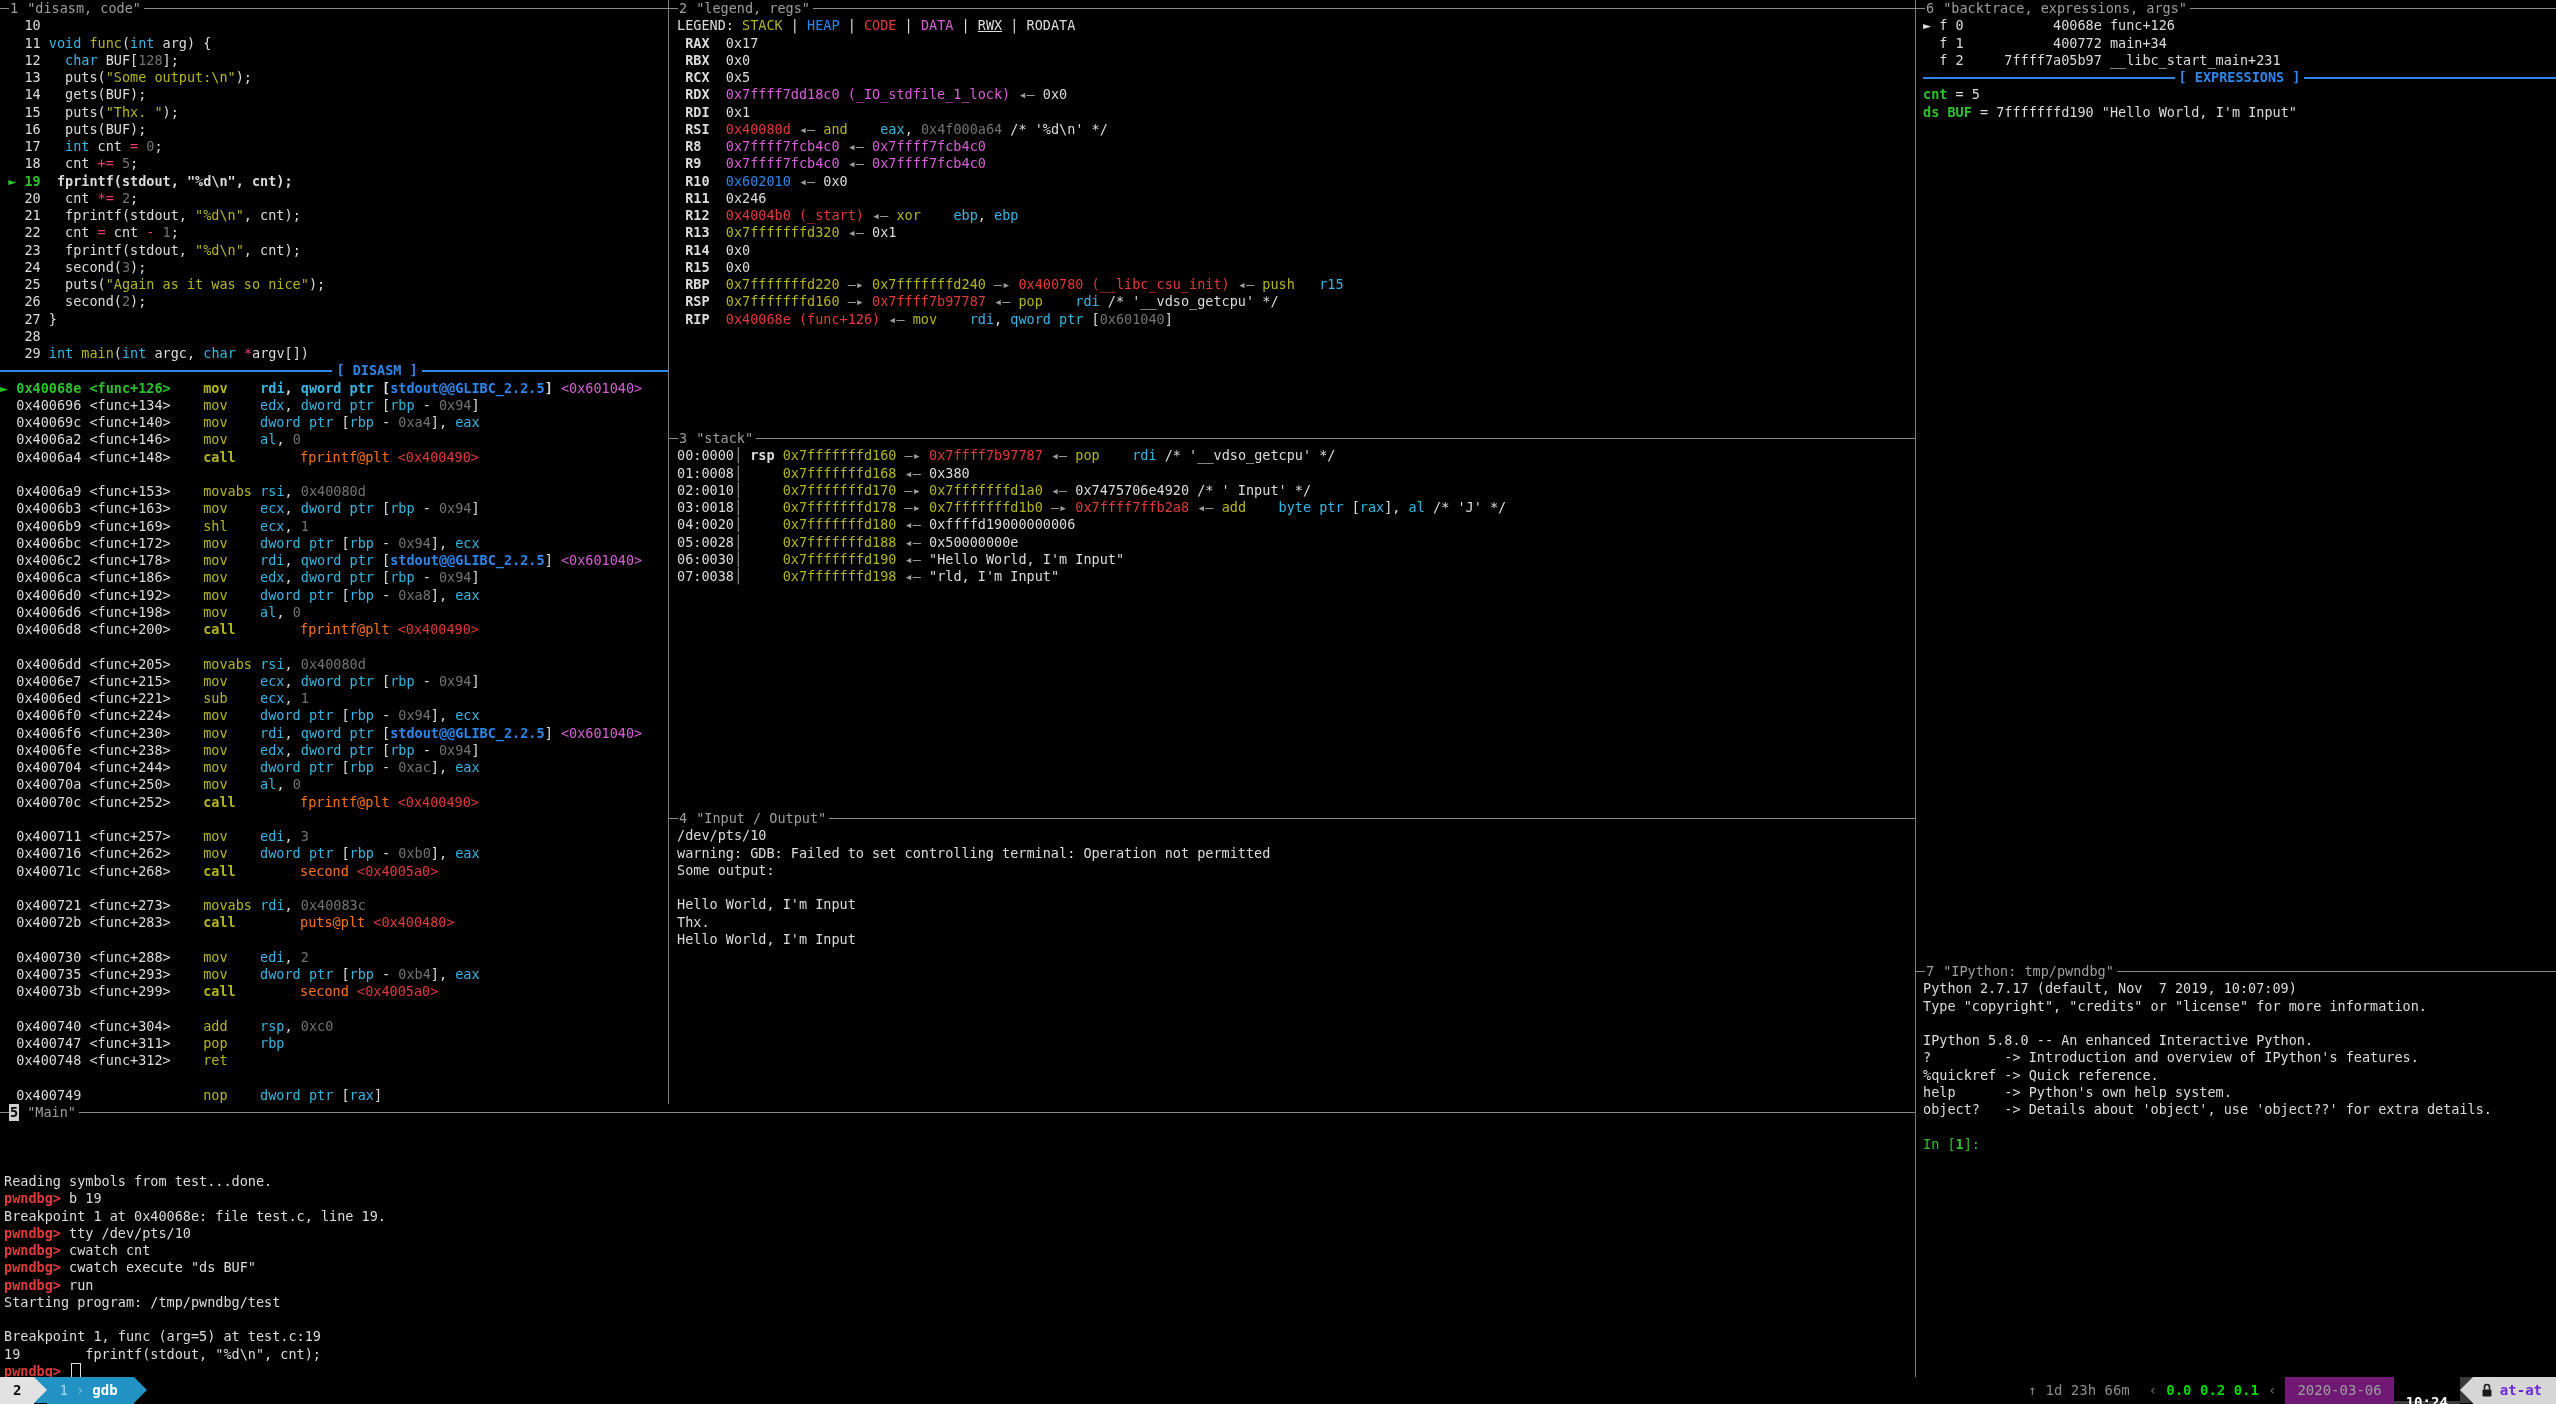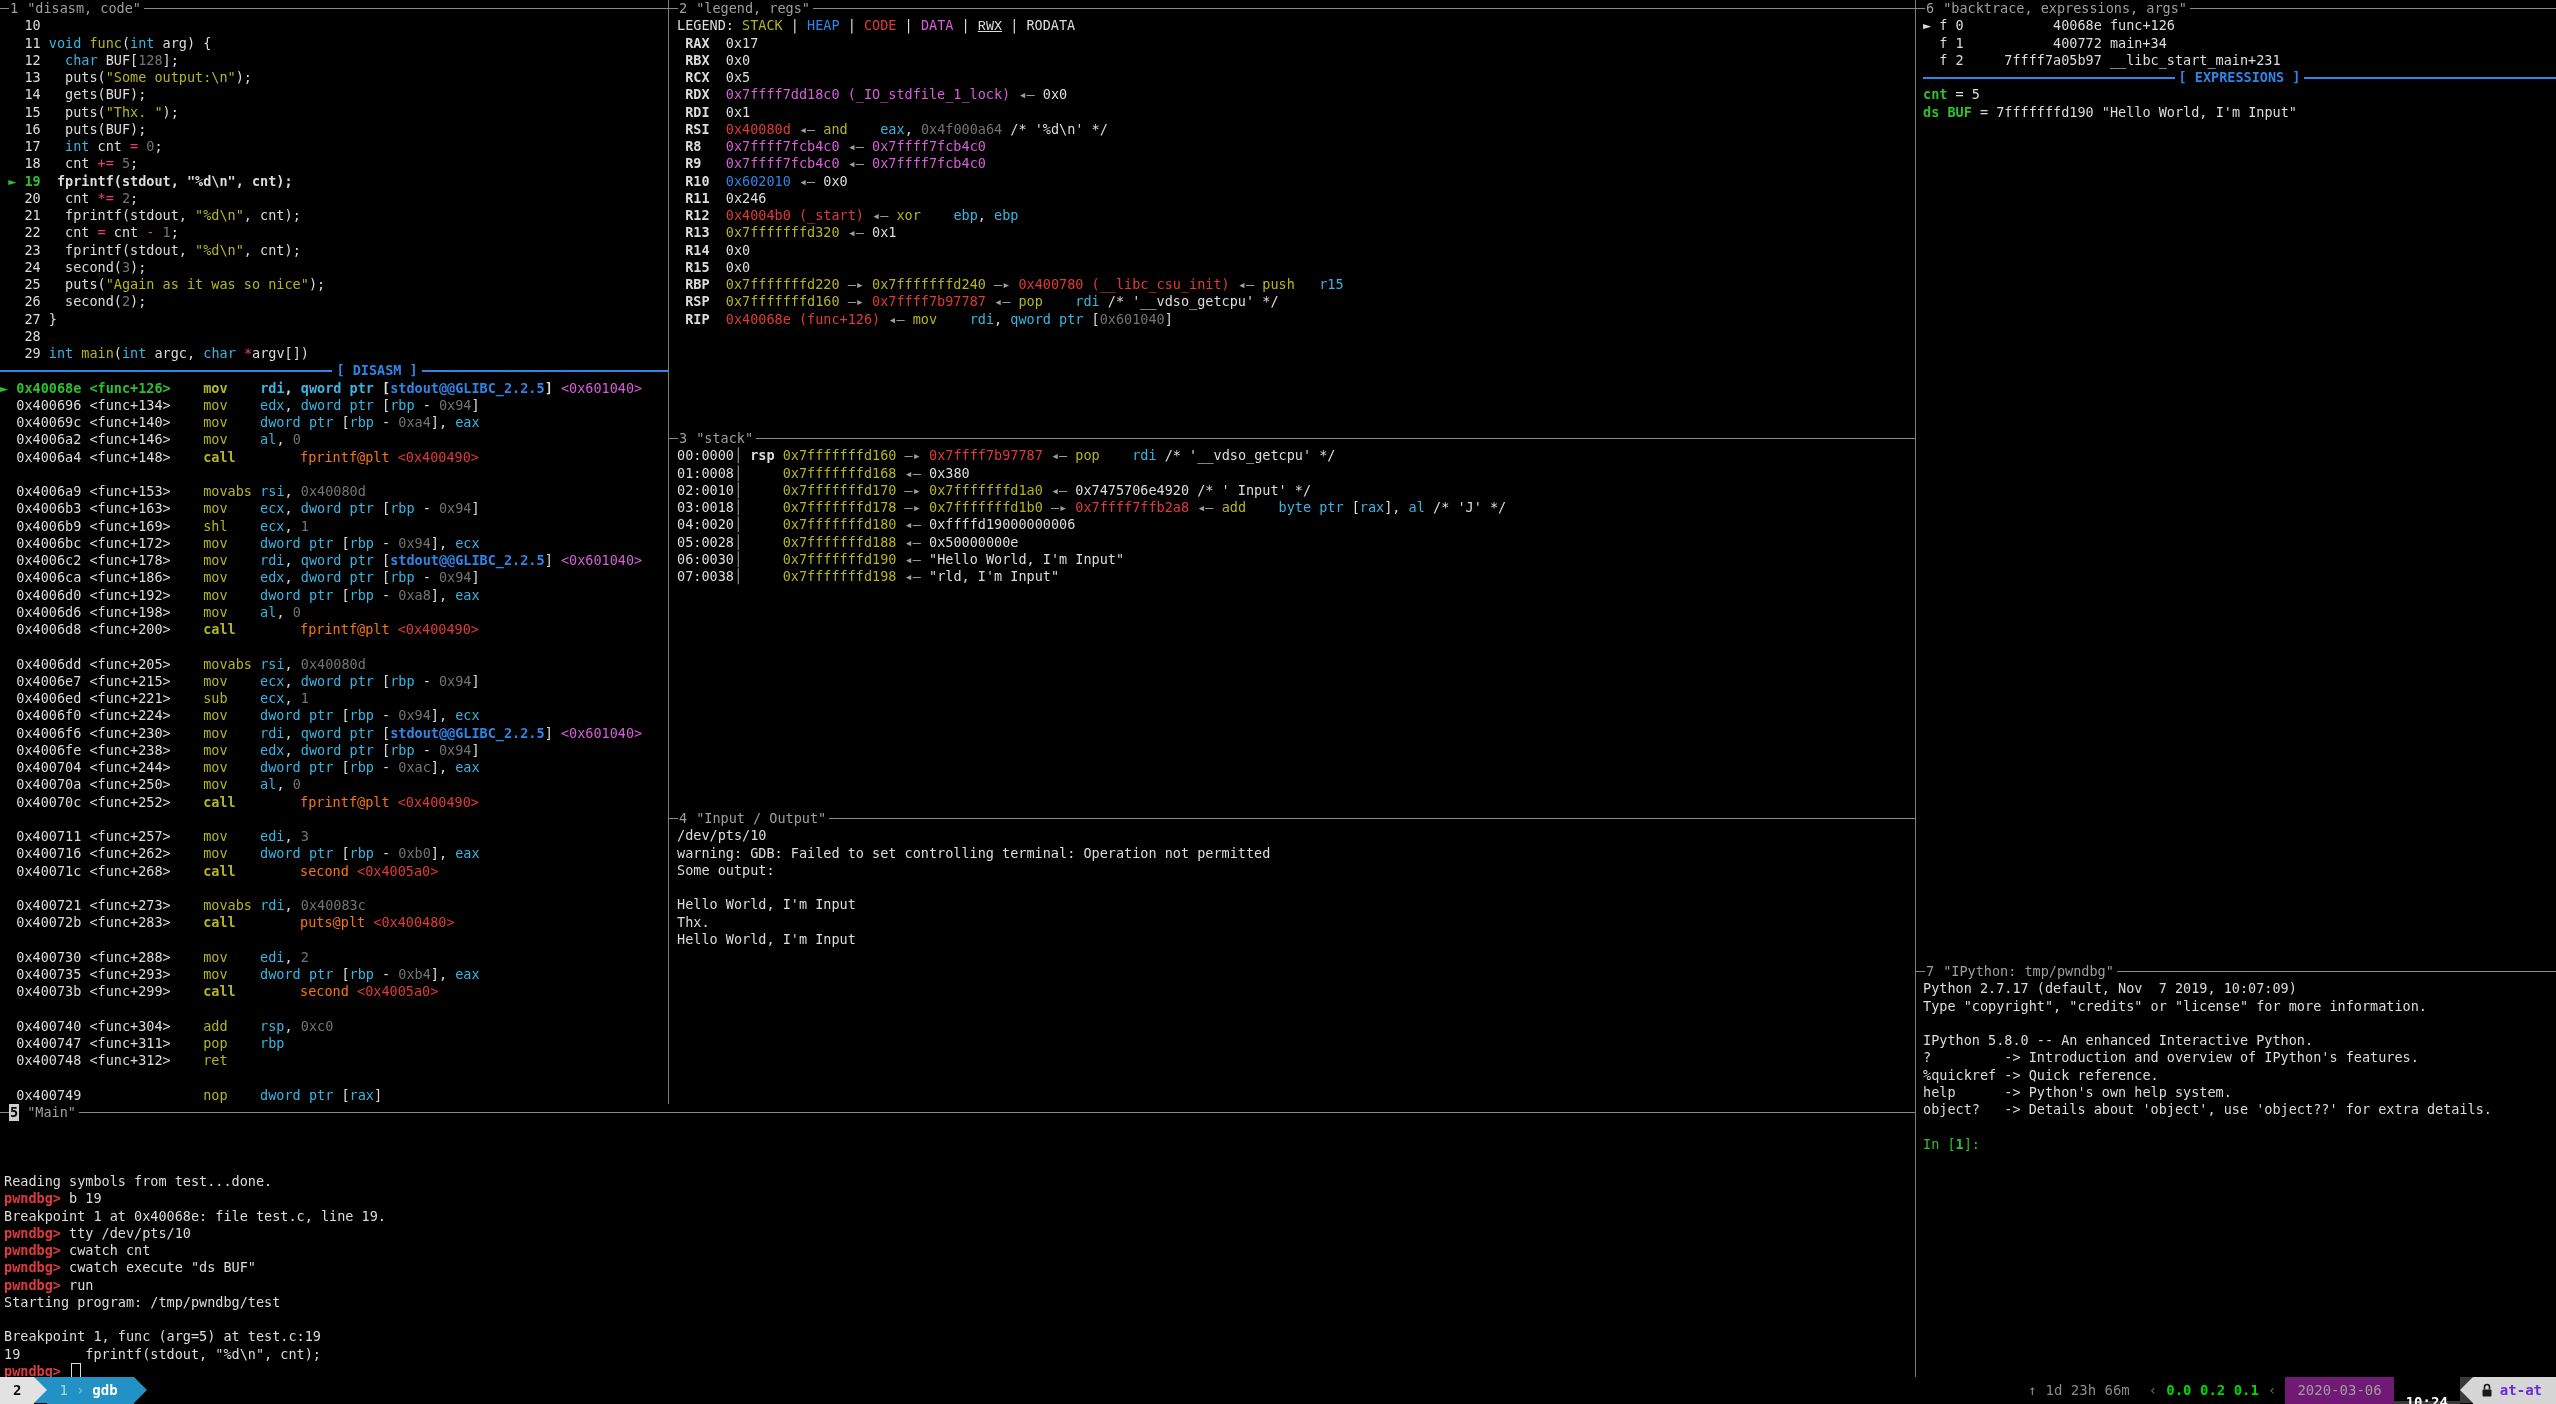--- a/index.html
+++ b/index.html
@@ -30,21 +30,21 @@
   #pane-main .rows{padding-left:4px;}
   .tl{height:17.25px;white-space:pre;}
   .tl.divider{display:flex;align-items:center;}
   .dline{height:0;border-top:2px solid #2e86e8;}
   .dlabel{color:#2e86e8;font-weight:bold;padding:0 4px;}
 
   .c-w{color:#dcdcdc;} .c-gy{color:#9e9e9e;} .c-gn{color:#2bc22b;}
   .c-cy{color:#36b6e2;} .c-bl{color:#2e86e8;} .c-ol{color:#b5b520;}
   .c-pu{color:#737373;} .c-mg{color:#d75fd7;} .c-rd{color:#e03a3a;}
   .c-pk{color:#ec3d72;} .c-lv{color:#f97316;margin-left:40px;} .c-b{font-weight:bold;}
-  .c-u{text-decoration:underline;font-family:Liberation Mono, monospace;}
+  .c-u{text-decoration:underline;}
   .cursor{display:inline-block;width:8px;height:13px;border:1px solid #dcdcdc;vertical-align:-2px;margin-left:2px;}
 
   .statusbar{position:absolute;left:0;top:1377px;width:2556px;height:27px;background:#000;
              display:flex;align-items:stretch;font-size:14px;}
   .statusbar .seg{display:flex;align-items:center;}
   .sb-session{background:#e2e2e2;color:#000;font-weight:bold;padding:0 13px;}
   .pl-sw{width:0;height:0;border-top:13.5px solid transparent;border-bottom:13.5px solid transparent;
          border-left:13px solid #e2e2e2;background:#2292c4;}
   .sb-window{background:#2292c4;padding:0 2px;}
   .sb-win-index{color:#a9d9ec;padding:0 8px 0 10px;}

